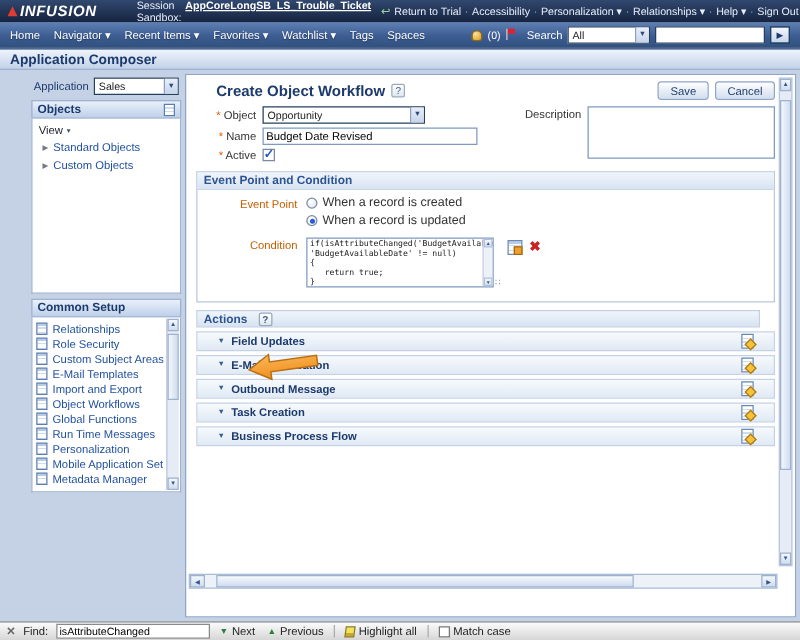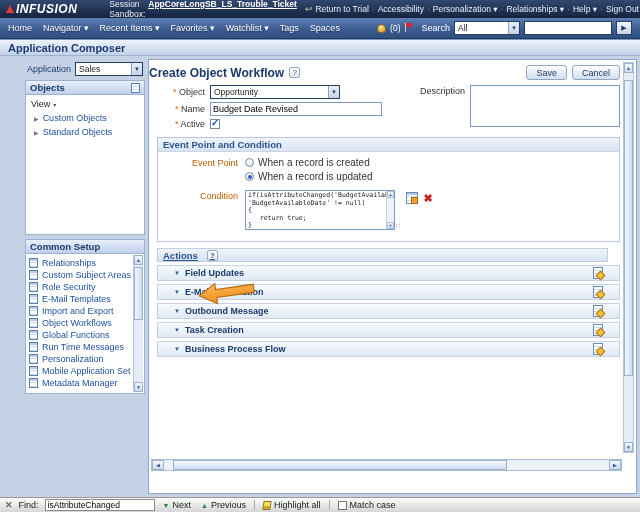--- a/index.html
+++ b/index.html
@@ -92,21 +92,21 @@
   .setup-label { color:#1f4f9e; font-size:9px; white-space:nowrap; overflow:hidden; }
   .side-scroll { position:absolute; top:1px; right:1px; bottom:1px; width:10px; background:#e6ecf5; border-left:1px solid #b6c6de; display:flex; flex-direction:column; }
   .scroll-btn { height:10px; display:flex; align-items:center; justify-content:center; font-size:5px; color:#35588c; background:linear-gradient(#f4f8fc,#cfdcee); border:1px solid #9db1d0; cursor:pointer; }
   .scroll-track { flex:1; position:relative; }
   .scroll-thumb { position:absolute; left:0; right:0; top:2%; height:45%; background:linear-gradient(90deg,#f4f8fc,#cfdcee); border:1px solid #9db1d0; cursor:grab; }
   .page-icon { width:9px; height:10px; background:#fff; border:1px solid #5b7db0;
     background-image: repeating-linear-gradient(transparent 0 2px, #cddcee 2px 3px); }
 
   
   .main { flex:1; background:#fff; border:1px solid #8fa6c8; position:relative; overflow:hidden; }
-  .main-header { display:flex; align-items:center; padding:5px 16px 3px 0; }
+  .main-header { display:flex; align-items:center; padding:5px 16px 3px 24px; }
   .page-heading { color:#1d3a6d; font-weight:bold; font-size:12px; }
   .help-badge { margin-left:5px; width:11px; height:11px; border:1px solid #9aa8bc; border-radius:2px; background:linear-gradient(#fff,#dde6f0); color:#44618c; font-size:8px; display:inline-flex; align-items:center; justify-content:center; }
   .btn-group { margin-left:auto; display:flex; gap:5px; }
   .btn { background:linear-gradient(#fefefe,#d2deee); border:1px solid #8fa6c8; border-radius:3px; font-size:9px; color:#1d3a6d; padding:1px 9px; height:15px; font-family:"Liberation Sans",sans-serif; cursor:pointer; }
 
   .form-area { display:flex; padding:2px 16px 2px 8px; }
   .left-col { width:252px; }
   .form-row { display:flex; align-items:center; margin-bottom:3px; }
   .flabel { width:48px; text-align:right; margin-right:5px; font-size:9px; color:#333; white-space:nowrap; }
   .req::before { content:"* "; color:#e05a00; }
@@ -131,41 +131,41 @@
   .cond-code { font-family:"DejaVu Sans Mono", monospace; font-size:6.5px; line-height:7.6px; padding:1px 10px 1px 2px; white-space:pre; color:#222; }
   .mini-scroll { position:absolute; top:0; right:0; bottom:0; width:8px; background:#eef2f8; border-left:1px solid #c4d2e4; display:flex; flex-direction:column; justify-content:space-between; }
   .mini-btn { height:7px; font-size:4px; color:#35588c; display:flex; align-items:center; justify-content:center; background:linear-gradient(#f4f8fc,#cfdcee); border:1px solid #b0c2da; cursor:pointer; }
   .resize-dots { font-size:7px; color:#7a8aa0; margin-left:1px; align-self:flex-end; }
   .cond-icons { display:flex; gap:5px; margin-left:6px; padding-top:2px; align-items:center; }
   .expr-icon { width:12px; height:12px; background:#fff; border:1px solid #6a89b5; position:relative; cursor:pointer;
     background-image: linear-gradient(#b8cce6 0 2px, transparent 2px), repeating-linear-gradient(transparent 0 3px, #cddcee 3px 4px); }
   .expr-icon::after { content:""; position:absolute; right:-1px; bottom:-1px; width:5px; height:5px; background:#f0a030; border:1px solid #a86a10; }
   .delete-icon { color:#c22; font-size:11px; font-weight:bold; cursor:pointer; line-height:10px; }
 
-  .actions-bar { margin:6px 28px 0 8px; border:1px solid #c2d0e4;text-decoration:underline; }
+  .actions-bar { margin:6px 28px 0 8px; border:1px solid #c2d0e4; }
   .action-row { height:16px; margin:3px 16px 0 8px; background:linear-gradient(#f7fafd,#e0e9f4); border:1px solid #c5d2e6; display:flex; align-items:center; padding:0 16px; gap:5px; position:relative; cursor:pointer; }
   .chev { color:#33628f; font-size:6px; }
   .arow-label { color:#1d3a6d; font-size:9px; font-weight:bold; }
   .edit-page-icon { margin-left:auto; width:10px; height:12px; background:#fff; border:1px solid #6a89b5; position:relative; cursor:pointer;
     background-image: repeating-linear-gradient(transparent 0 2px, #cddcee 2px 3px); }
   .edit-page-icon::after { content:""; position:absolute; right:-2px; bottom:-1px; width:5px; height:5px; background:#f6c23a; border:1px solid #a8791a; transform:rotate(45deg); }
 
   .orange-arrow { position:absolute; left:40px; top:-5px; width:58px; height:24px; transform:rotate(-8deg); z-index:5; pointer-events:none; }
 
   .h-scrollbar { position:absolute; left:2px; right:14px; bottom:22px; height:12px; border:1px solid #aabdd6; background:#edf2f9; display:flex; }
   .hs-btn { width:12px; display:flex; align-items:center; justify-content:center; font-size:5px; color:#35588c; background:linear-gradient(#f4f8fc,#cfdcee); border:1px solid #9db1d0; cursor:pointer; }
   .hs-track { flex:1; position:relative; }
   .hs-thumb { position:absolute; left:2%; width:75%; top:0; bottom:0; background:linear-gradient(#f7fafd,#cfdcee); border:1px solid #9db1d0; cursor:grab; }
   .v-scrollbar { position:absolute; top:2px; right:2px; bottom:40px; width:11px; background:#e6ecf5; border:1px solid #b6c6de; display:flex; flex-direction:column; }
   .vs-thumb { position:absolute; left:0; right:0; top:2%; height:80%; background:linear-gradient(90deg,#f4f8fc,#cfdcee); border:1px solid #9db1d0; cursor:grab; }
 
   
   .findbar { height:15px; background:linear-gradient(#fbfbfb,#d6d6d6); border-top:1px solid #999; display:flex; align-items:center; gap:6px; padding:0 5px; font-size:9px; color:#222; position:absolute; left:0; right:0; bottom:0; }
   .find-close { color:#666; font-weight:bold; font-size:9px; cursor:pointer; }
-  .find-input { width:110px; height:12px; border:1px solid #8a8a8a; font-size:8.5px; padding:0 2px; font-family:"Liberation Sans",sans-serif; }
+  .find-input { width:123px; height:12px; border:1px solid #8a8a8a; font-size:8.5px; padding:0 2px; font-family:"Liberation Sans",sans-serif; }
   .find-btn { display:flex; align-items:center; gap:3px; cursor:pointer; padding:0 2px; }
   .find-arrow-down, .find-arrow-up { color:#2f7d3a; font-size:7px; }
   .vsep { width:1px; height:10px; background:#aaa; }
   .hl-icon { width:8px; height:9px; background:linear-gradient(180deg,#f3e35a 60%, #caa92a 60%); border:1px solid #8a7a1a; transform:skewX(-8deg); }
   .mc-box { width:9px; height:9px; border:1px solid #777; background:#fff; cursor:pointer; }
 </style>
 </head>
 <body>
 
 <div class="topbar">
@@ -230,45 +230,45 @@
       <span>Objects</span>
       <span class="page-icon"></span>
     </div>
     <div class="panel-body objects-body">
       <div class="view-menu">
         <span>View</span>
         <span class="view-caret">▾</span>
       </div>
       <div class="tree-item">
         <span class="tree-expander">▶</span>
-        <span class="tree-label">Custom Objects</span>
+        <span class="tree-label">Standard Objects</span>
       </div>
       <div class="tree-item">
         <span class="tree-expander">▶</span>
-        <span class="tree-label">Standard Objects</span>
+        <span class="tree-label">Custom Objects</span>
       </div>
     </div>
 
     <div class="setup-gap"></div>
 
     <div class="panel-header">
       <span>Common Setup</span>
     </div>
     <div class="panel-body setup-body">
       <div class="setup-item">
         <span class="doc-icon"></span>
         <span class="setup-label">Relationships</span>
       </div>
       <div class="setup-item">
         <span class="doc-icon"></span>
+        <span class="setup-label">Role Security</span>
+      </div>
+      <div class="setup-item">
+        <span class="doc-icon"></span>
         <span class="setup-label">Custom Subject Areas</span>
-      </div>
-      <div class="setup-item">
-        <span class="doc-icon"></span>
-        <span class="setup-label">Role Security</span>
       </div>
       <div class="setup-item">
         <span class="doc-icon"></span>
         <span class="setup-label">E-Mail Templates</span>
       </div>
       <div class="setup-item">
         <span class="doc-icon"></span>
         <span class="setup-label">Import and Export</span>
       </div>
       <div class="setup-item">

